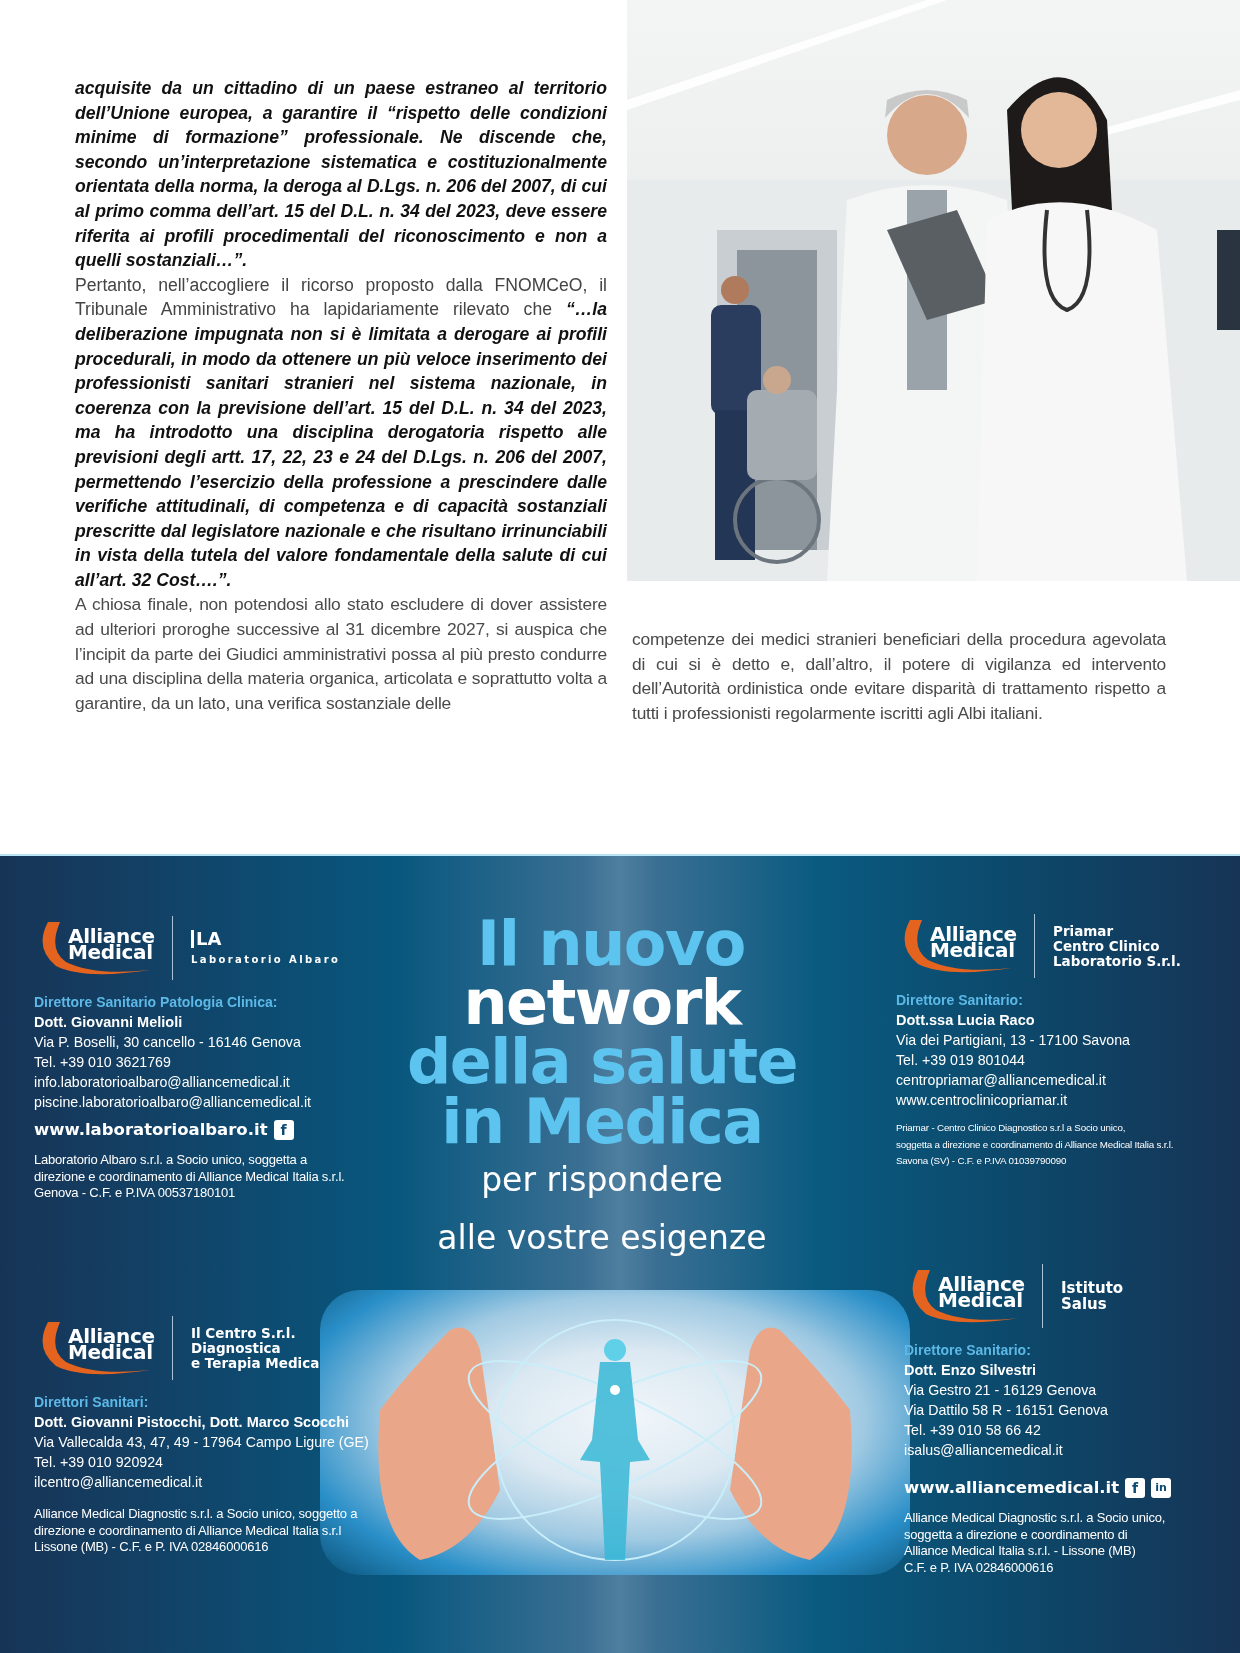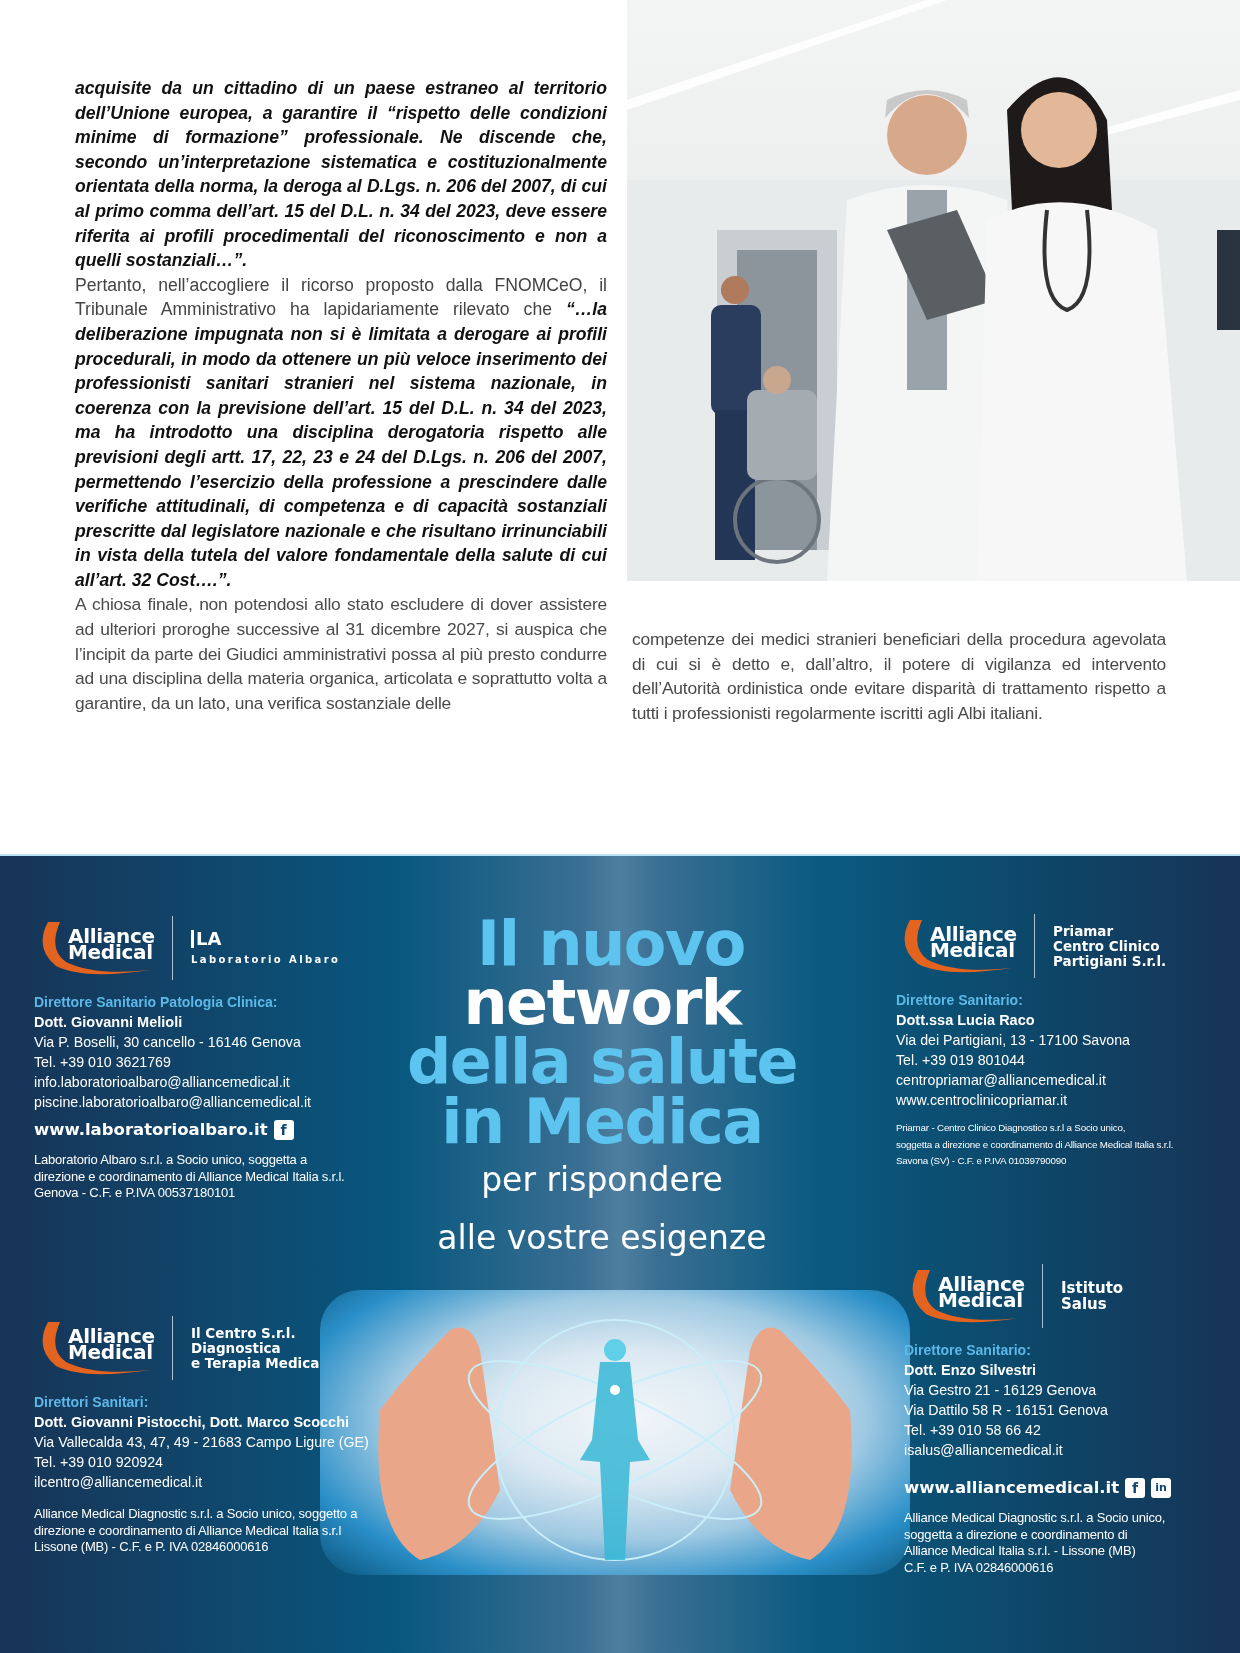--- a/index.html
+++ b/index.html
@@ -193,21 +193,21 @@
         </svg>
         <div class="am-text">
           <div>Alliance</div>
           <div>Medical</div>
         </div>
       </div>
       <div class="divider"></div>
       <div class="partner">
         <div>Priamar</div>
         <div>Centro Clinico</div>
-        <div>Partigiani S.r.l.</div>
+        <div>Laboratorio S.r.l.</div>
       </div>
     </div>
     <div class="role">Direttore Sanitario:</div>
     <div class="name">Dott.ssa Lucia Raco</div>
     <div class="line">Via dei Partigiani, 13 - 17100 Savona</div>
     <div class="line">Tel. +39 019 801044</div>
     <div class="line">centropriamar@alliancemedical.it</div>
     <div class="line">www.centroclinicopriamar.it</div>
     <div class="legal" style="font-size:9.8px;">
       <div>Priamar - Centro Clinico Diagnostico s.r.l a Socio unico,</div>
@@ -229,21 +229,21 @@
       </div>
       <div class="divider"></div>
       <div class="partner">
         <div>Il Centro S.r.l.</div>
         <div>Diagnostica</div>
         <div>e Terapia Medica</div>
       </div>
     </div>
     <div class="role">Direttori Sanitari:</div>
     <div class="name">Dott. Giovanni Pistocchi, Dott. Marco Scocchi</div>
-    <div class="line">Via Vallecalda 43, 47, 49 - 21683 Campo Ligure (GE)</div>
+    <div class="line">Via Vallecalda 43, 47, 49 - 17964 Campo Ligure (GE)</div>
     <div class="line">Tel. +39 010 920924</div>
     <div class="line">ilcentro@alliancemedical.it</div>
     <div class="legal" style="margin-top:14px;">
       <div>Alliance Medical Diagnostic s.r.l. a Socio unico, soggetto a</div>
       <div>direzione e coordinamento di Alliance Medical Italia s.r.l</div>
       <div>Lissone (MB) - C.F. e P. IVA 02846000616</div>
     </div>
   </div>
 
   <div class="block" style="left:904px; top:410px; width:336px;">

